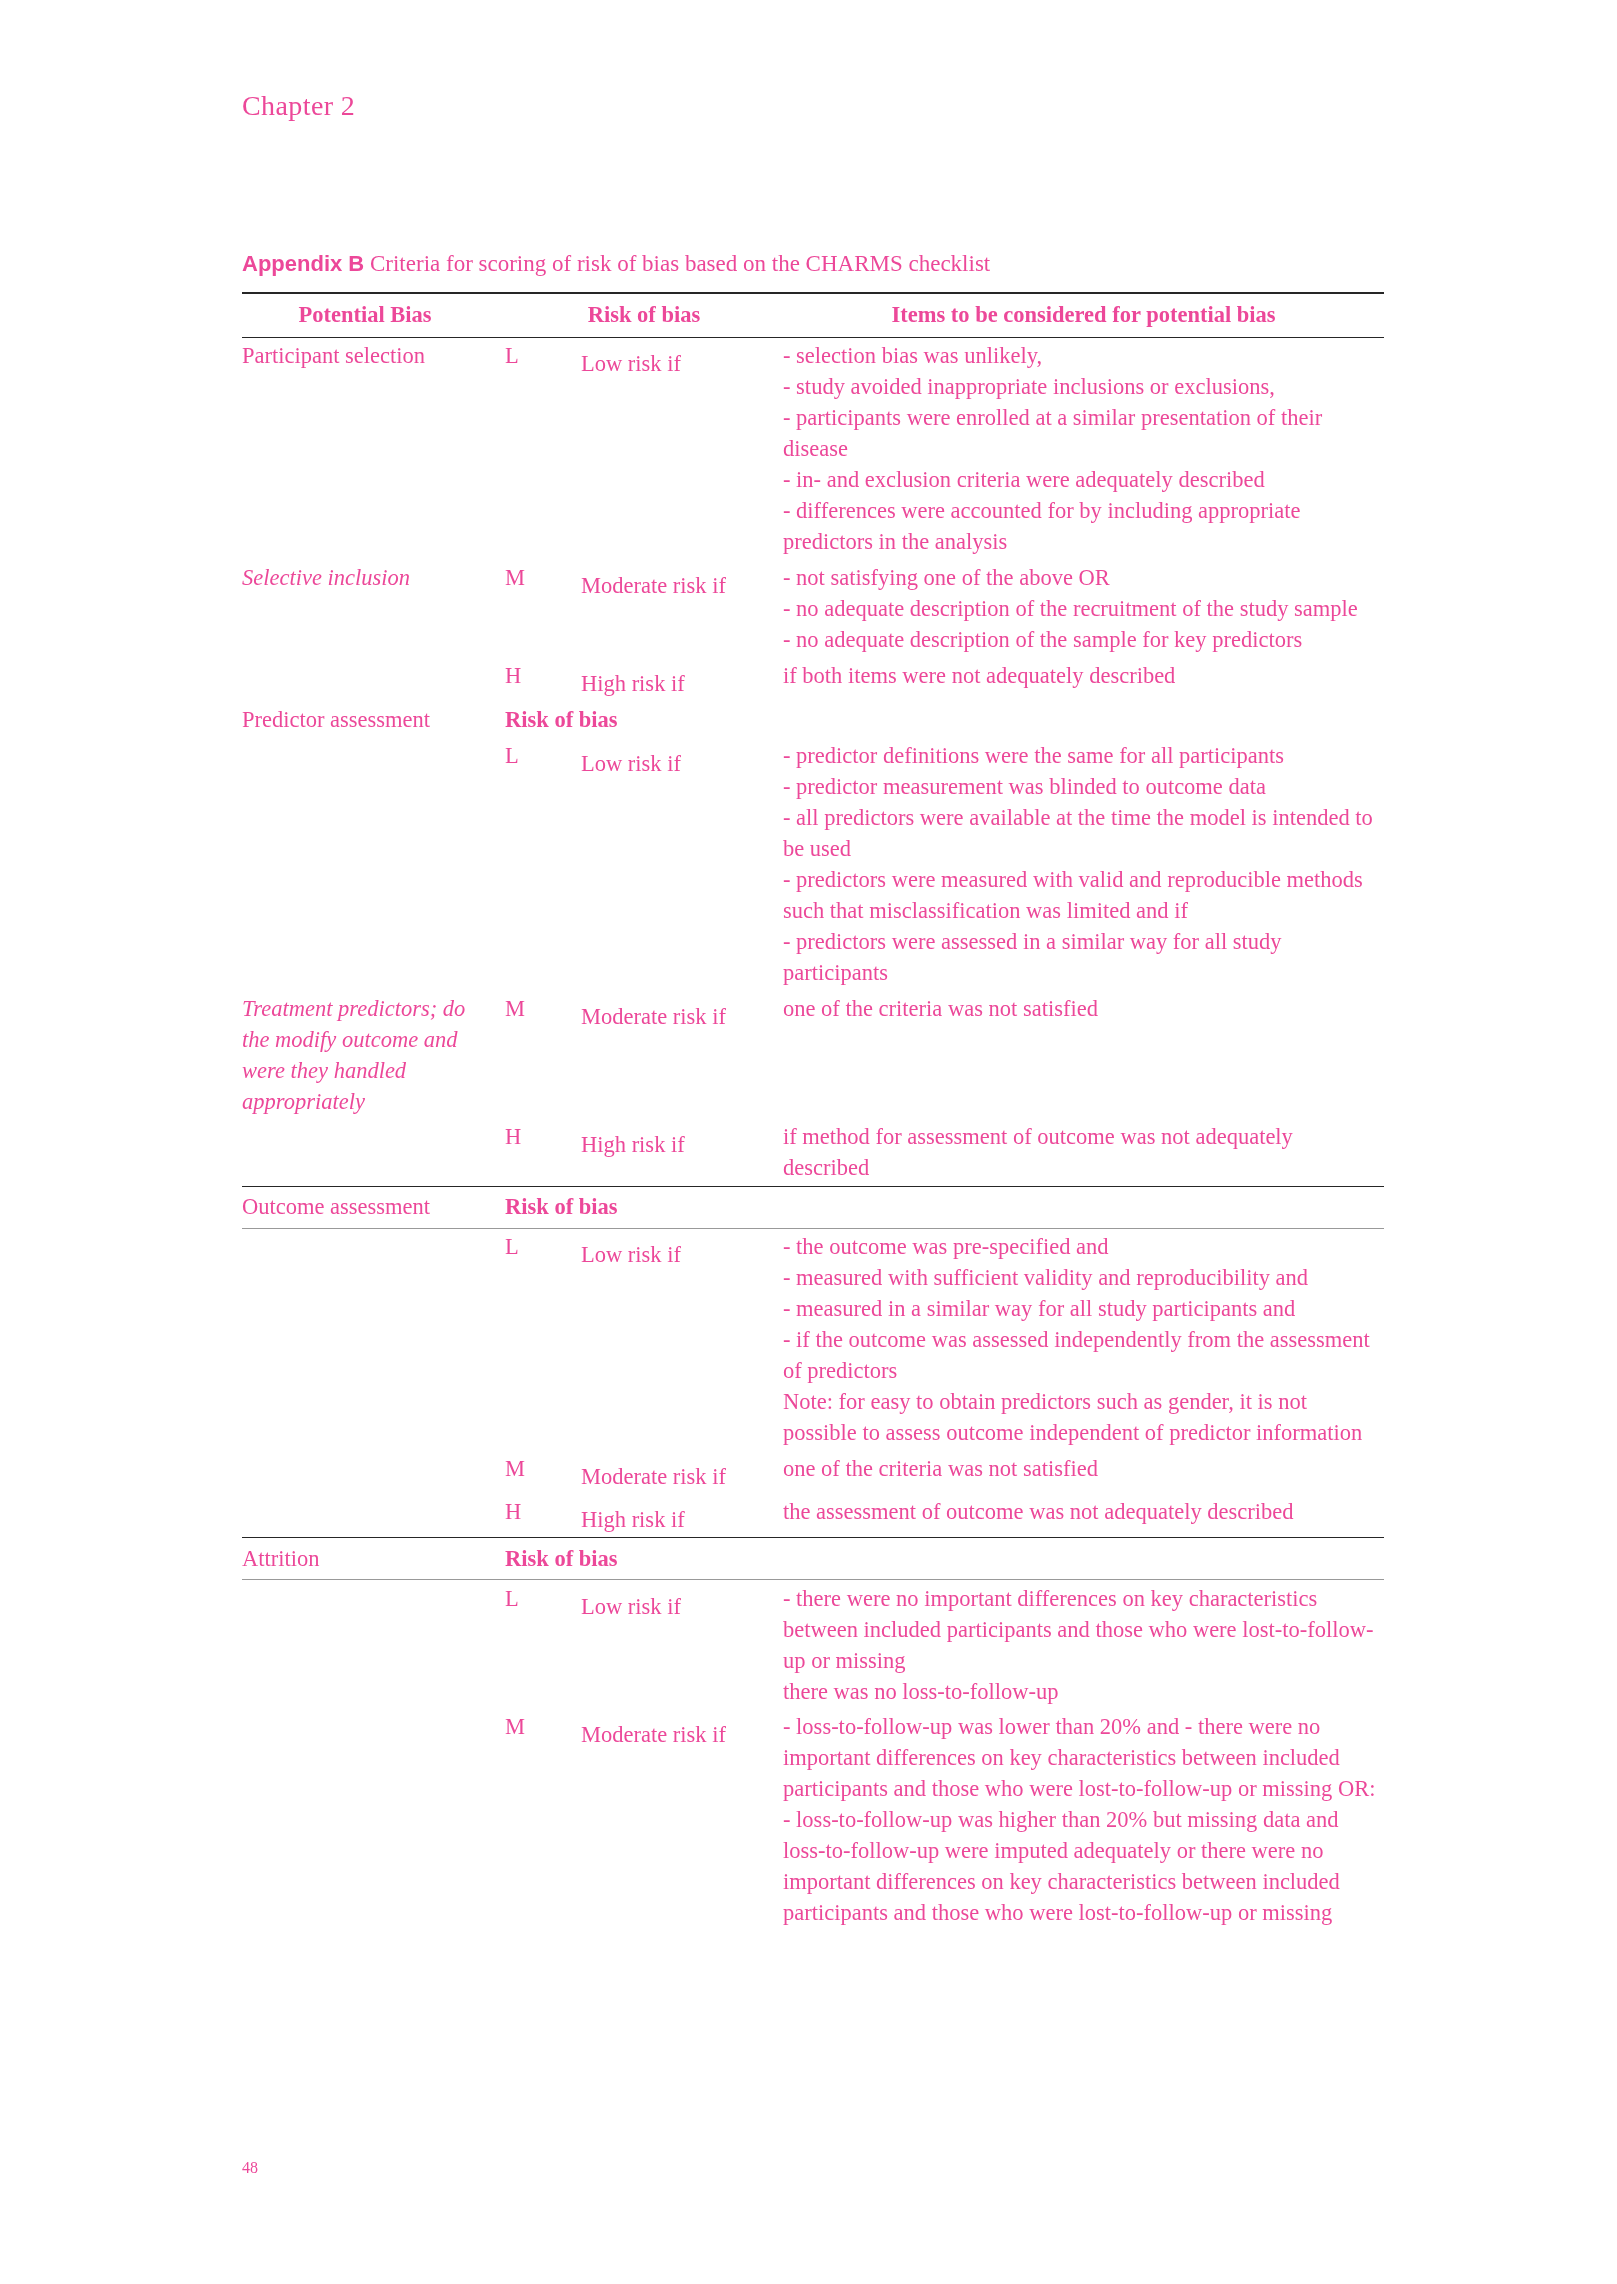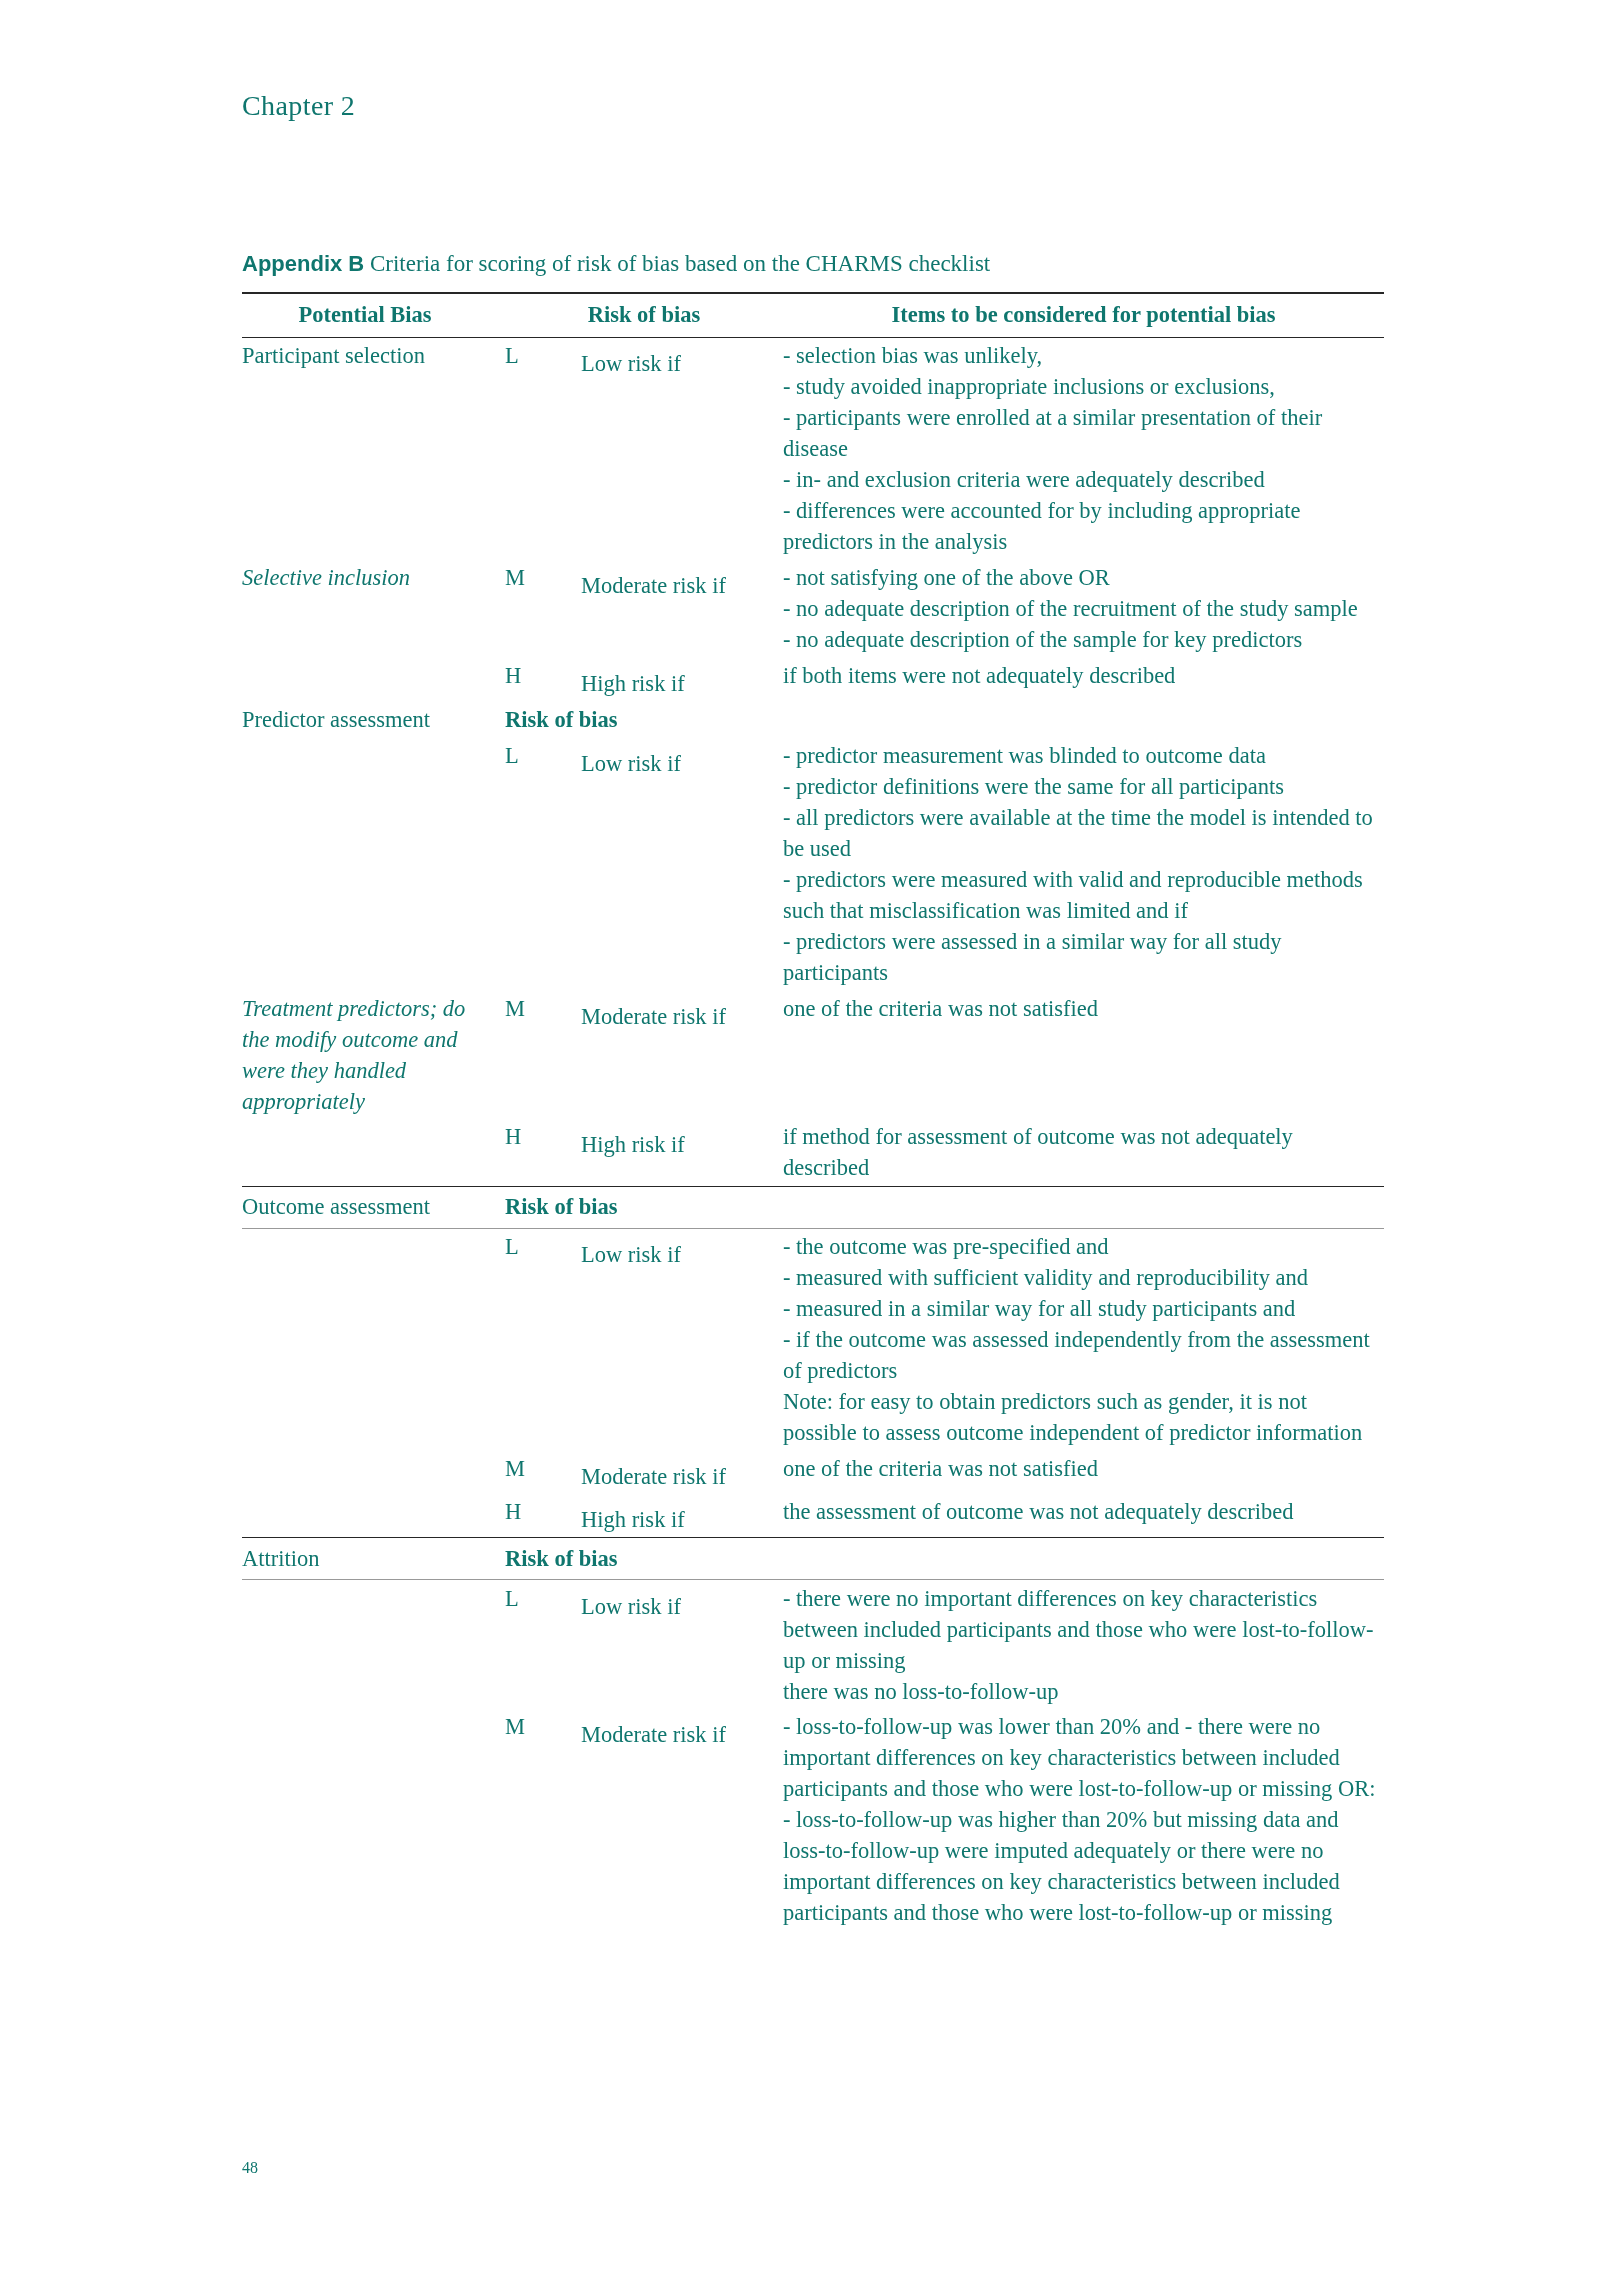--- a/index.html
+++ b/index.html
@@ -3,21 +3,21 @@
 <meta charset="utf-8">
 <style>
   html, body { margin: 0; padding: 0; }
   body { background: #ffffff; }
   .page {
     position: relative;
     width: 1618px;
     height: 2284px;
     background: #ffffff;
     font-family: "Liberation Serif", "DejaVu Serif", serif;
-    color: #0f766e;
+    color: #ec4899;
     overflow: hidden;
   }
   .chapter {
     position: absolute;
     left: 242px;
     top: 90px;
     font-size: 28px;
     letter-spacing: 0.4px;
   }
   .caption {
@@ -126,22 +126,22 @@
 
     <div class="trow sec">
       <div class="c1">Predictor assessment</div>
       <div class="span24">Risk of bias</div>
     </div>
 
     <div class="trow">
       <div class="c2">L</div>
       <div class="c3">Low risk if</div>
       <div class="c4">
+          <div>- predictor definitions were the same for all participants</div>
           <div>- predictor measurement was blinded to outcome data</div>
-          <div>- predictor definitions were the same for all participants</div>
           <div>- all predictors were available at the time the model is intended to be used</div>
           <div>- predictors were measured with valid and reproducible methods such that misclassification was limited and if</div>
           <div> - predictors were assessed in a similar way for all study participants</div>
         </div>
     </div>
 
     <div class="trow">
       <div class="c1 italic">Treatment predictors; do the modify outcome and were they handled appropriately</div>
       <div class="c2">M</div>
       <div class="c3">Moderate risk if</div>

